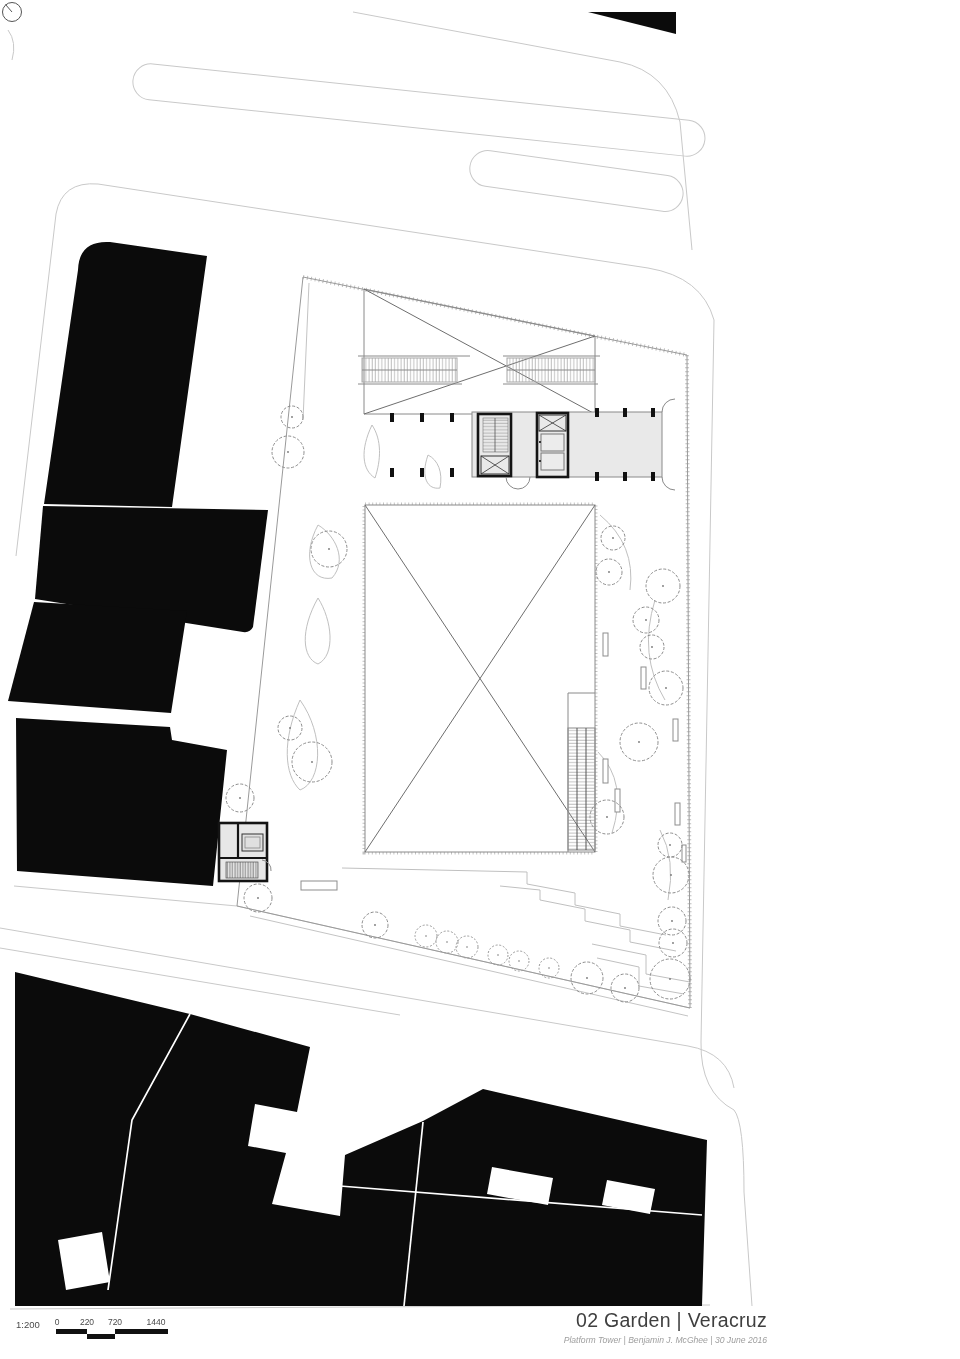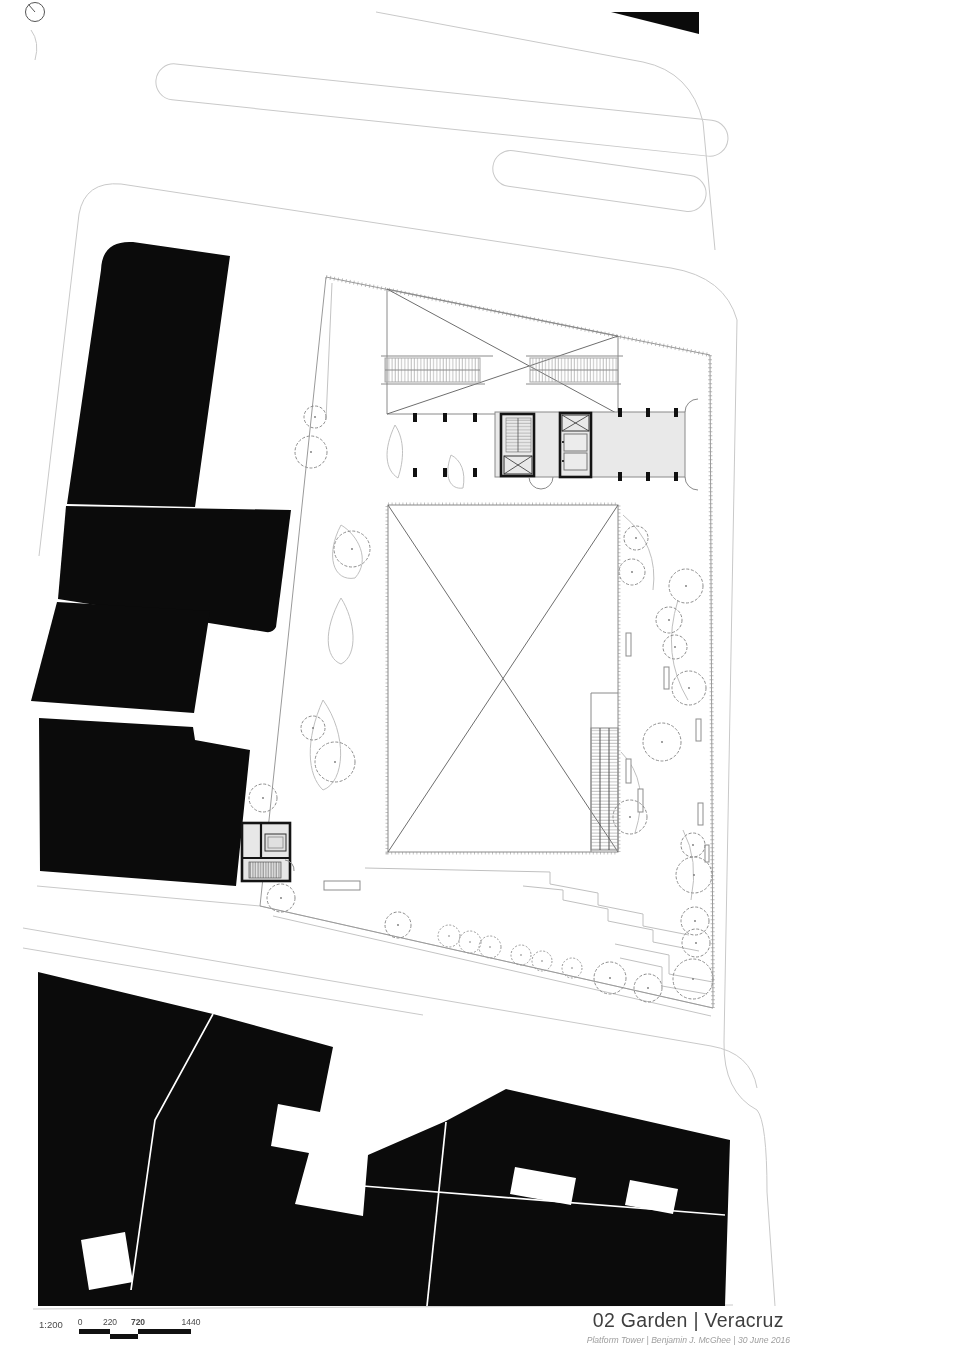--- a/index.html
+++ b/index.html
@@ -1,17 +1,17 @@
 <!DOCTYPE html>
 <html><head>
 <meta charset="utf-8">
 <style>
   html,body{margin:0;padding:0;background:#ffffff;}
   body{font-family:"Liberation Sans", sans-serif;}
-  .sheet{position:relative;width:784px;height:1359px;background:#ffffff;overflow:hidden;margin-left:23px;}
+  .sheet{position:relative;width:784px;height:1359px;background:#ffffff;overflow:hidden;}
   .sheet svg{position:absolute;left:0;top:0;}
 
   
   .ln{fill:none;stroke:#c9c9c9;stroke-width:1;}
   .sl{fill:none;stroke:#9a9a9a;stroke-width:1;}
   .fl{fill:none;stroke:#c4c4c4;stroke-width:1;}
   .dk{fill:none;stroke:#6e6e6e;stroke-width:1;}
   .bk{fill:#0b0b0b;stroke:none;}
   .wd{fill:none;stroke:#ffffff;stroke-width:1.7;}
   .hatch{fill:none;stroke:#c2c2c2;stroke-width:5;stroke-dasharray:1 2.6;}
@@ -21,27 +21,27 @@
   .tdot{fill:#777;}
   .bench{fill:#ffffff;stroke:#8d8d8d;stroke-width:1;}
   .bed{fill:none;stroke:#c0c0c0;stroke-width:1;}
   .wall{fill:none;stroke:#141414;stroke-width:2.6;}
   .thin{fill:none;stroke:#8a8a8a;stroke-width:1;}
 
   
   .footer-text{position:absolute;color:#3f3f3f;}
   .scale-ratio{left:16px;top:1319px;font-size:9.5px;color:#4a4a4a;}
   .tick{position:absolute;top:1317px;font-size:8.5px;color:#4a4a4a;width:26px;text-align:center;}
-  .tick0{left:44px;} .tick360{left:74px;} .tick720{left:102px;font-weight:bold;} .tick1440{left:155px;text-align:center;}
+  .tick0{left:44px;} .tick360{left:74px;} .tick720{left:102px;} .tick1440{left:143px;text-align:center;}
   .bar{position:absolute;background:#111;height:5px;}
   .barA{left:56px;top:1329px;width:31px;}
   .barB{left:87px;top:1334px;width:28px;}
   .barC{left:115px;top:1329px;width:53px;}
   .north{position:absolute;left:202px;top:1318px;width:24px;height:24px;}
-  .titleblock{position:absolute;right:17px;top:1309px;text-align:center;}
+  .titleblock{position:absolute;right:17px;top:1309px;text-align:right;}
   .titleblock .t1{font-size:19.5px;color:#3f3f3f;letter-spacing:.3px;white-space:nowrap;}
   .titleblock .t2{font-size:8.6px;color:#9e9e9e;margin-top:3px;white-space:nowrap;font-style:italic;}
 </style>
 </head>
 <body>
 
 <div class="sheet">
 
 <svg width="960" height="1359" viewBox="0 0 960 1359">
   <defs>

